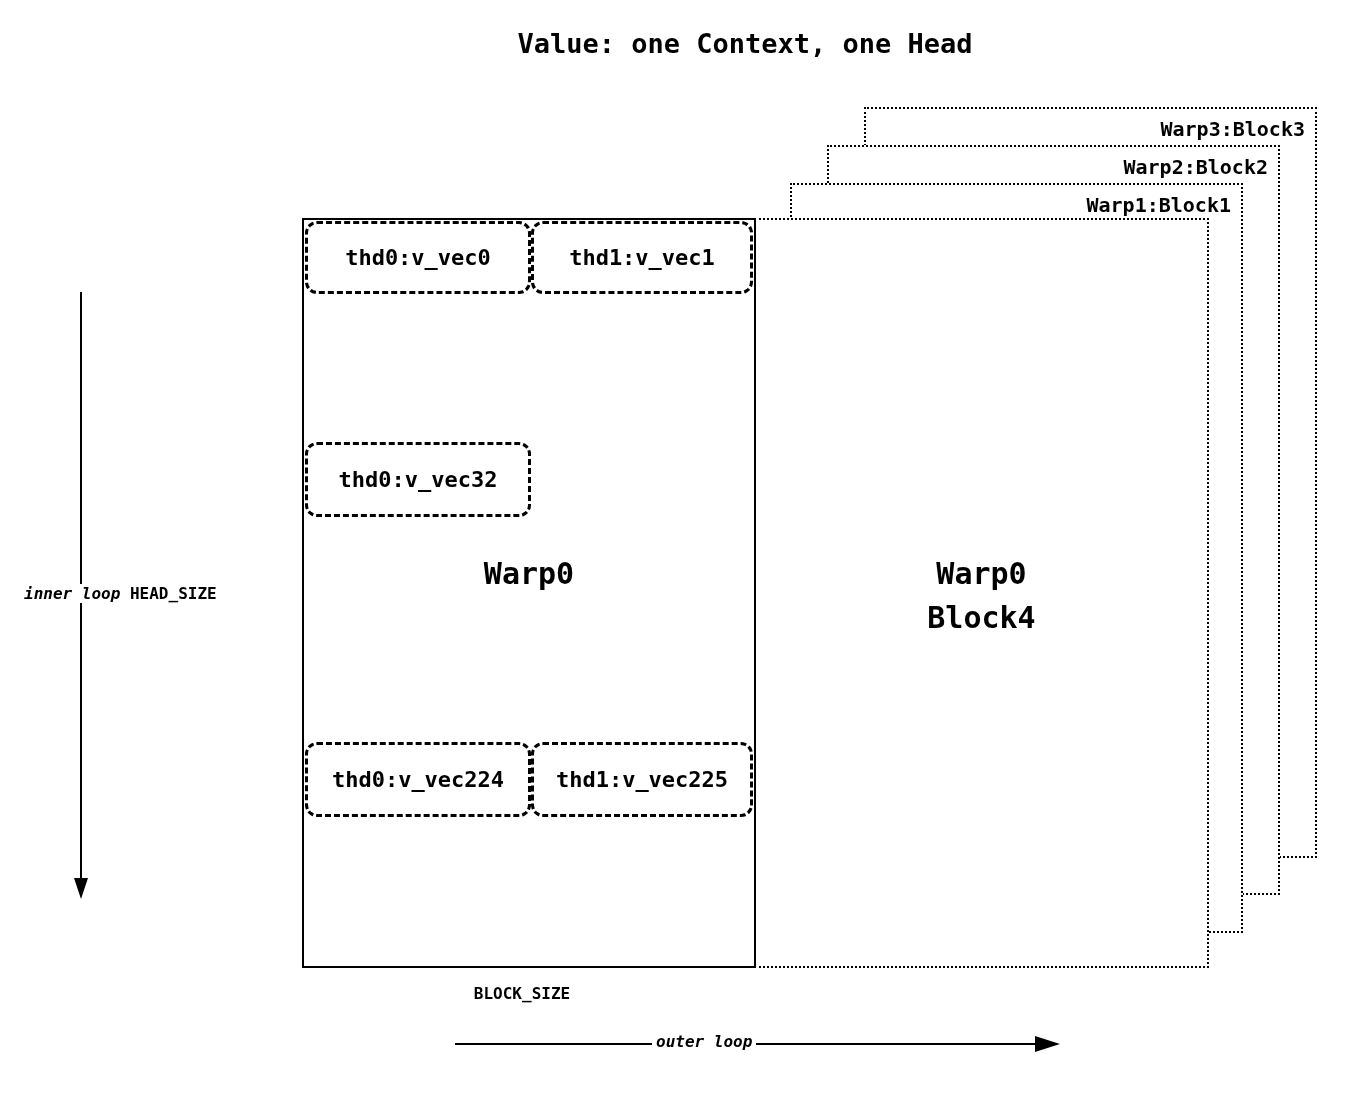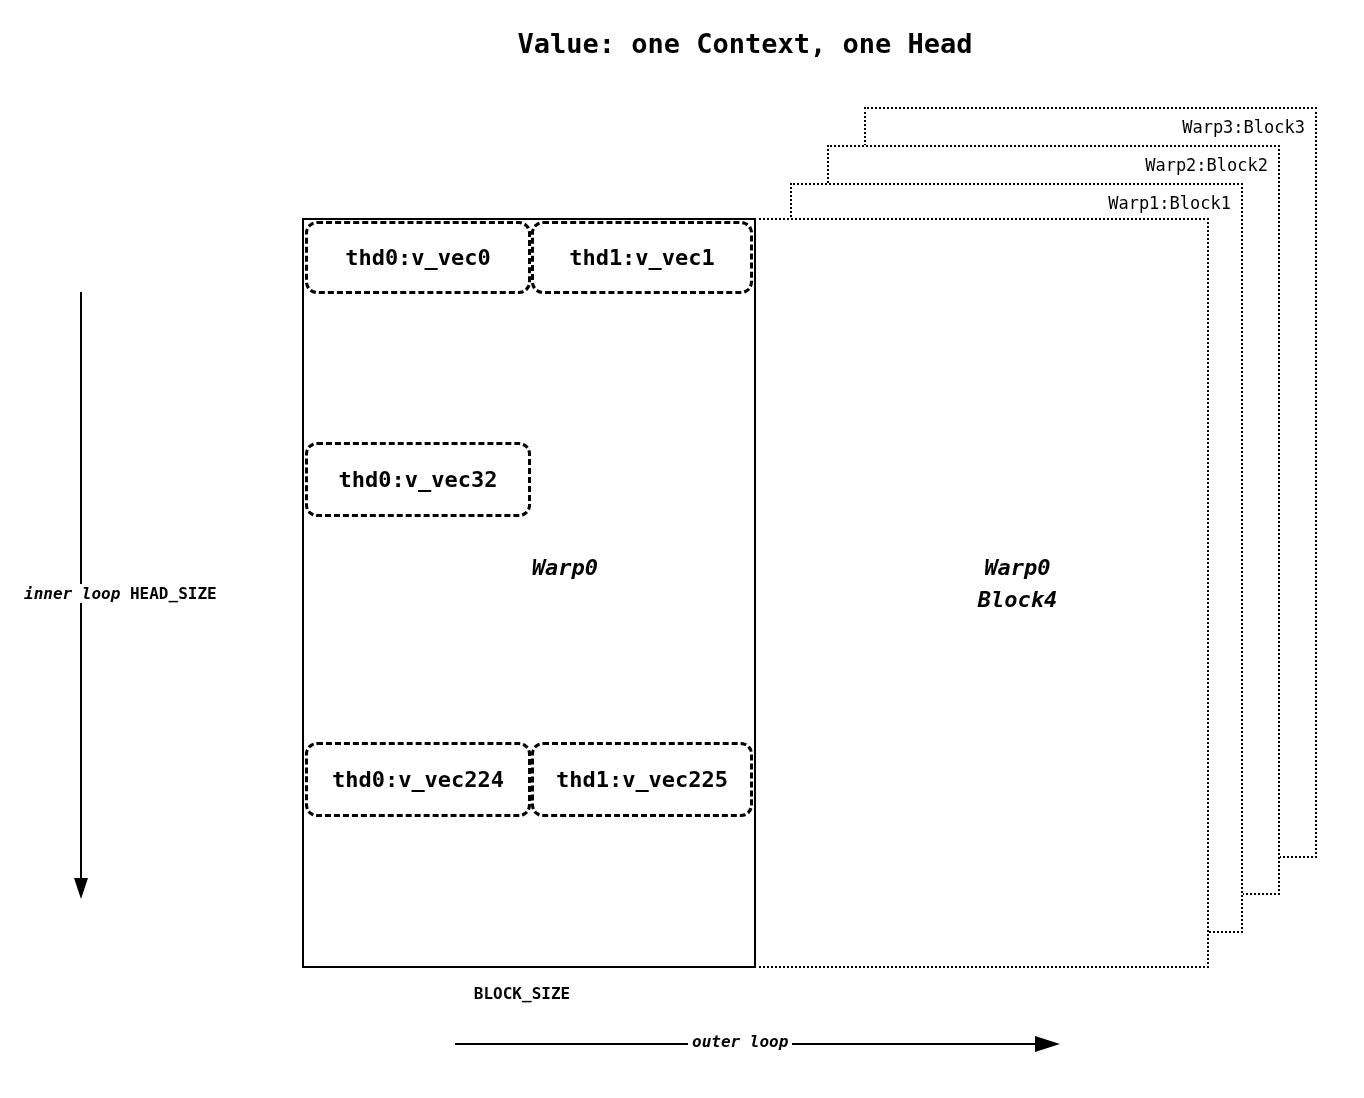--- a/index.html
+++ b/index.html
@@ -23,47 +23,45 @@
   }
   .rect-solid {
     position:absolute;
     border:2px solid #000;
     background:#ffffff;
   }
   .stack-label {
     position:absolute;
     top:8px;
     right:10px;
-    font-weight:normal;
-    font-size:17px;
+    font-weight:bold;
+    font-size:20px;
     white-space:nowrap;
   }
   .thread-box {
     position:absolute;
     border:3px dashed #000;
     border-radius:12px;
     background:#ffffff;
     display:flex;
     align-items:center;
     justify-content:center;
     font-weight:bold;
     font-size:22px;
     white-space:nowrap;
     z-index:6;
   }
   .block-label {
     position:absolute;
     left:0;
     width:100%;
     text-align:center;
-    font-style:italic;
     font-weight:bold;
-    font-size:22px;
+    font-size:30px;
     line-height:1.45;
-    margin-left:36px;
   }
   .small-label {
     position:absolute;
     font-weight:bold;
     font-size:16px;
     white-space:nowrap;
   }
   .title {
     position:absolute;
     font-weight:bold;
@@ -125,15 +123,15 @@
     <span>HEAD_SIZE</span>
   </div>
 
   <div class="small-label" style="left:302px; top:984px; width:440px; text-align:center; z-index:7;">BLOCK_SIZE</div>
 
   <svg class="abs" style="left:455px; top:1031px; z-index:7;" width="606" height="26">
     <line x1="0" y1="13" x2="582" y2="13" stroke="#000" stroke-width="2"></line>
     <polygon points="605,13 580,5 580,21" fill="#000"></polygon>
   </svg>
 
-  <div class="small-label italic white-bg" style="left:688px; top:1032px; z-index:8;text-align:right;">outer loop</div>
+  <div class="small-label italic white-bg" style="left:652px; top:1032px; z-index:8;text-align:right;">outer loop</div>
 
 </div>
 
 </body></html>

